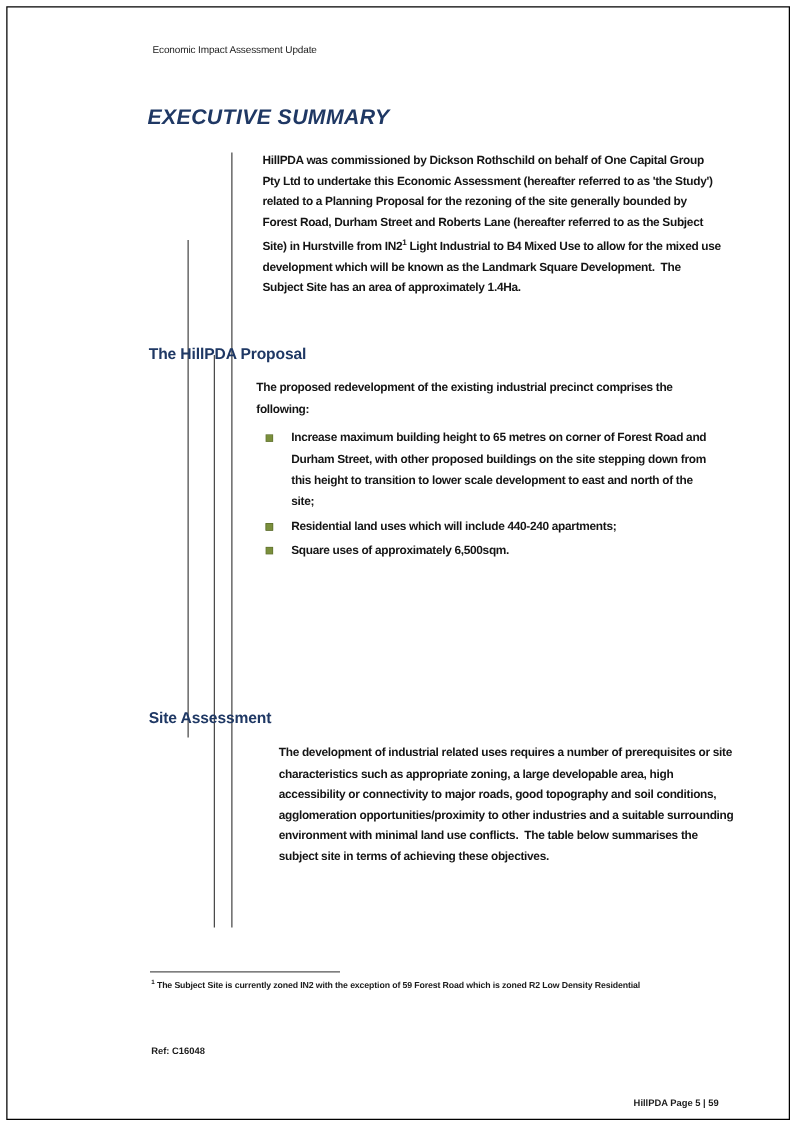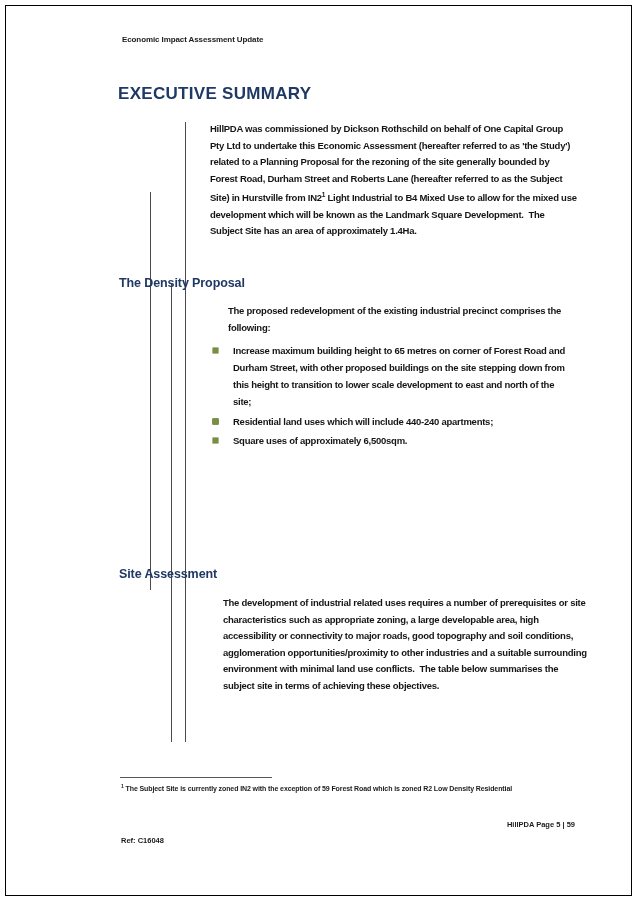--- a/index.html
+++ b/index.html
@@ -11,39 +11,39 @@
     font-family: "Liberation Sans", sans-serif;
     color: #151515;
   }
   .page-border {
     position: absolute; left: 5px; top: 5px; right: 5px; bottom: 5px;
     border: 1.6px solid #000;
     pointer-events: none;
   }
   .running-header {
     position: absolute; left: 122px; top: 35px;
-    font-size: 8px; font-weight: 700; color: #1b1b1b; letter-spacing: -0.1px;
+    font-size: 8px; font-weight: 400; color: #1b1b1b; letter-spacing: -0.1px;
   }
   .doc-title {
     position: absolute; left: 118px; top: 84px; margin: 0;
-    font-size: 17px; font-weight: 700; color: #1F3864; letter-spacing: 0.3px;
+    font-size: 17px; font-weight: 700; color: #1F3864; letter-spacing: 0.3px; font-style: italic;
   }
   .h2 {
     position: absolute; left: 119px; margin: 0;
     font-size: 12.5px; font-weight: 700; color: #1F3864; letter-spacing: -0.1px;
   }
   .h2-planning { top: 276px; }
   .h2-site { top: 567px; }
   .body {
     position: absolute; margin: 0;
     font-size: 9.5px; font-weight: 700; letter-spacing: -0.25px;
     line-height: 16.5px; color: #151515; white-space: pre-wrap;
   }
   .p1 { left: 210px; top: 121px; width: 368px; }
-  .p2 { left: 228px; top: 303px; width: 366px; }
+  .p2 { left: 205px; top: 303px; width: 366px; }
   .p3 { left: 210px; top: 595px; width: 368px; margin-left: 13px; }
   .body sup, .footnote sup { font-size: 6.5px; font-weight: 700; }
   .bullets {
     position: absolute; left: 212px; top: 342px; width: 356px;
     margin: 0; padding: 0; list-style: none;
   }
   .bullets li {
     position: relative; padding-left: 21px; margin-bottom: 2.5px;
     font-size: 9.5px; font-weight: 700; letter-spacing: -0.25px;
     line-height: 17px; color: #151515; white-space: pre-wrap;
@@ -65,40 +65,40 @@
     position: absolute; left: 121px; top: 783px; width: 452px; margin: 0;
     font-size: 7px; font-weight: 700; color: #1b1b1b; letter-spacing: -0.1px;
     white-space: pre-wrap;
   }
   .footnote sup { font-size: 5px; }
   .footer-left {
     position: absolute; left: 121px; top: 836px;
     font-size: 7.5px; font-weight: 700; color: #1b1b1b;
   }
   .footer-right {
-    position: absolute; right: 62px; top: 820px;
+    position: absolute; right: 62px; top: 878px;
     font-size: 7.5px; font-weight: 700; color: #1b1b1b;
   }
 </style>
 </head>
 <body>
 
 <div class="page-border"></div>
 
 <div class="running-header">Economic Impact Assessment Update</div>
 
 <h1 class="doc-title">EXECUTIVE SUMMARY</h1>
 
 <div class="changebar bar-a"></div>
 <div class="changebar bar-b"></div>
 <div class="changebar bar-c"></div>
 
 <p class="body p1"><span>HillPDA was commissioned by Dickson Rothschild on behalf of One Capital Group Pty Ltd to undertake this Economic Assessment (hereafter referred to as 'the Study') related to a Planning Proposal for the rezoning of the site generally bounded by Forest Road, Durham Street and Roberts Lane (hereafter referred to as the Subject Site) in Hurstville from IN2</span><sup>1</sup><span> Light Industrial to B4 Mixed Use to allow for the mixed use development which will be known as the Landmark Square Development.  The Subject Site has an area of approximately 1.4Ha.</span></p>
 
-<h2 class="h2 h2-planning">The Density Proposal</h2>
+<h2 class="h2 h2-planning">The HillPDA Proposal</h2>
 
 <p class="body p2">The proposed redevelopment of the existing industrial precinct comprises the following:</p>
 
 <ul class="bullets">
   <li><span class="sq"></span><span>Increase maximum building height to 65 metres on corner of Forest Road and Durham Street, with other proposed buildings on the site stepping down from this height to transition to lower scale development to east and north of the site;</span></li>
   <li><span class="sq"></span></li>
   <li><span class="sq"></span><span>Residential land uses which will include 440-240 apartments;</span></li>
   <li><span class="sq"></span><span>Square uses of approximately 6,500sqm.</span></li>
 </ul>
 

